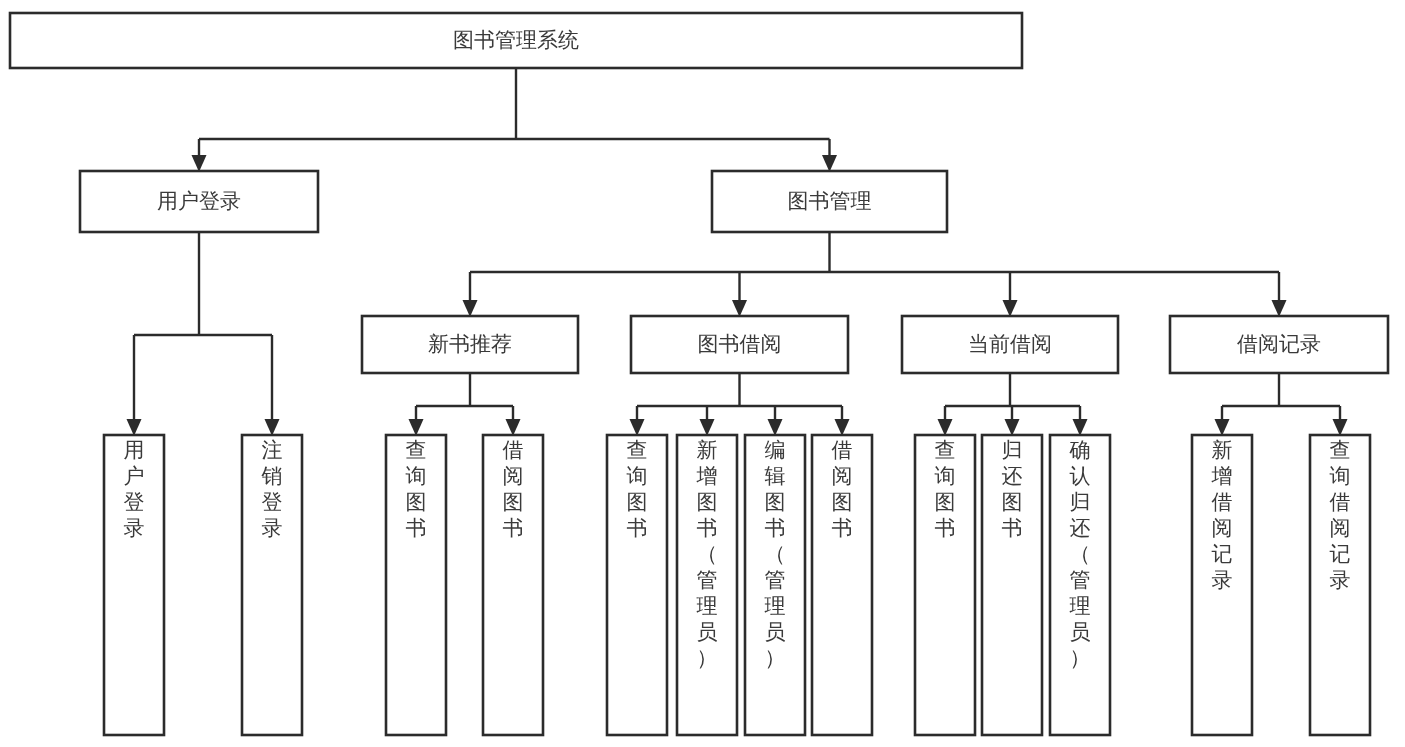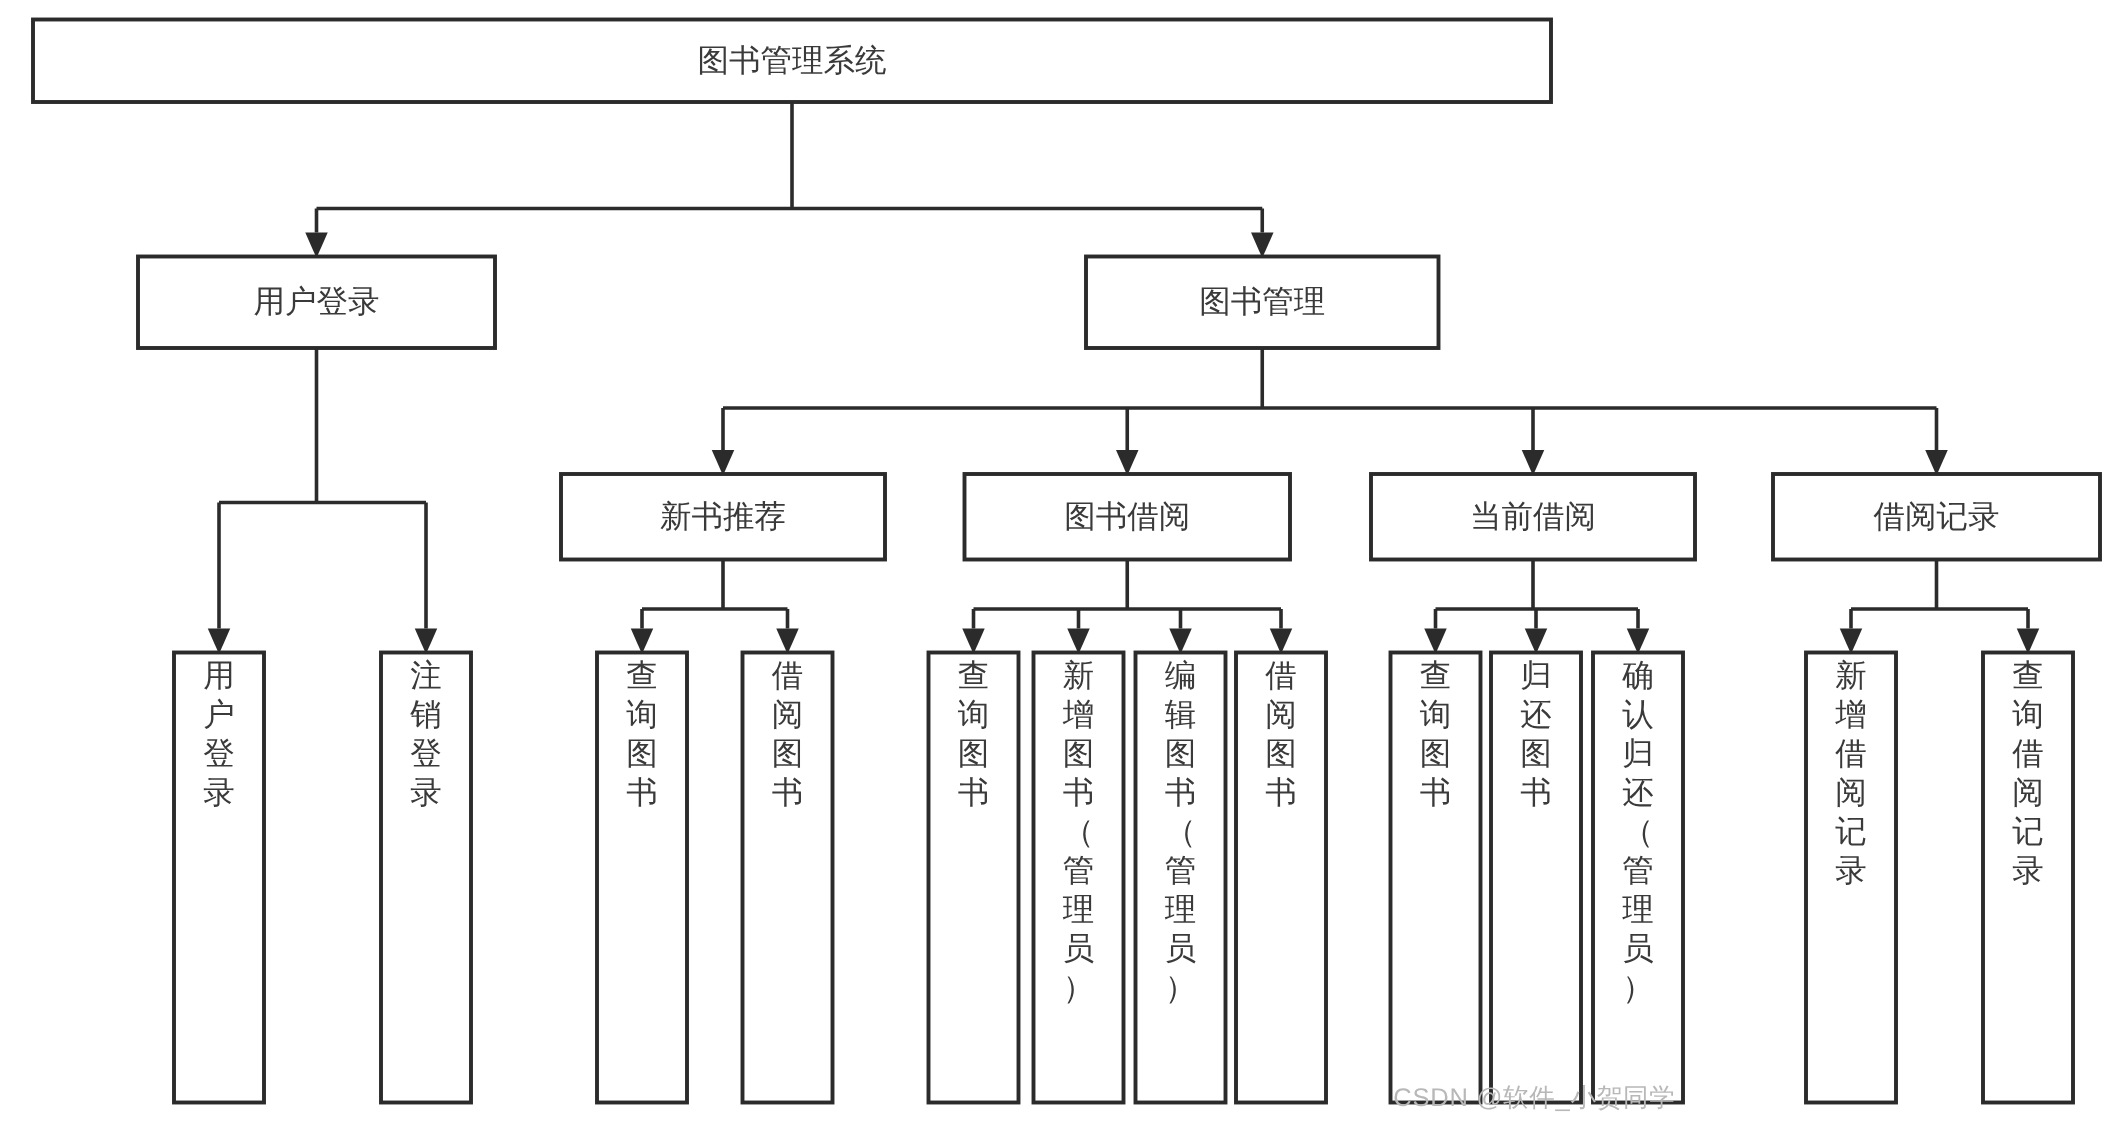--- a/index.html
+++ b/index.html
@@ -9,21 +9,21 @@
   }
   body {
     width: 1405px;
     height: 747px;
     font-family: "Liberation Sans", "DejaVu Sans", sans-serif;
     overflow: hidden;
     position: relative;
   }
   #diagram-root {
     position: absolute;
-    left: 12px;
+    left: 0;
     top: 0;
     width: 1113px;
     height: 747px;
   }
   svg#tree-svg {
     display: block;
     width: 1405px;
     height: 747px;
   }
   .node-rect {
@@ -215,14 +215,13 @@
         <g>
           <rect x="1192" y="435" width="60" height="300" class="node-rect"></rect>
           <text x="1222" y="457" class="node-label-v"><tspan x="1222" dy="0">新</tspan><tspan x="1222" dy="26">增</tspan><tspan x="1222" dy="26">借</tspan><tspan x="1222" dy="26">阅</tspan><tspan x="1222" dy="26">记</tspan><tspan x="1222" dy="26">录</tspan></text>
         </g>
         <g>
           <rect x="1310" y="435" width="60" height="300" class="node-rect"></rect>
           <text x="1340" y="457" class="node-label-v"><tspan x="1340" dy="0">查</tspan><tspan x="1340" dy="26">询</tspan><tspan x="1340" dy="26">借</tspan><tspan x="1340" dy="26">阅</tspan><tspan x="1340" dy="26">记</tspan><tspan x="1340" dy="26">录</tspan></text>
         </g>
       </g>
   </svg>
-  <div class="watermark">CSDN @软件_小贺同学</div>
 </div>
 
 </body></html>

